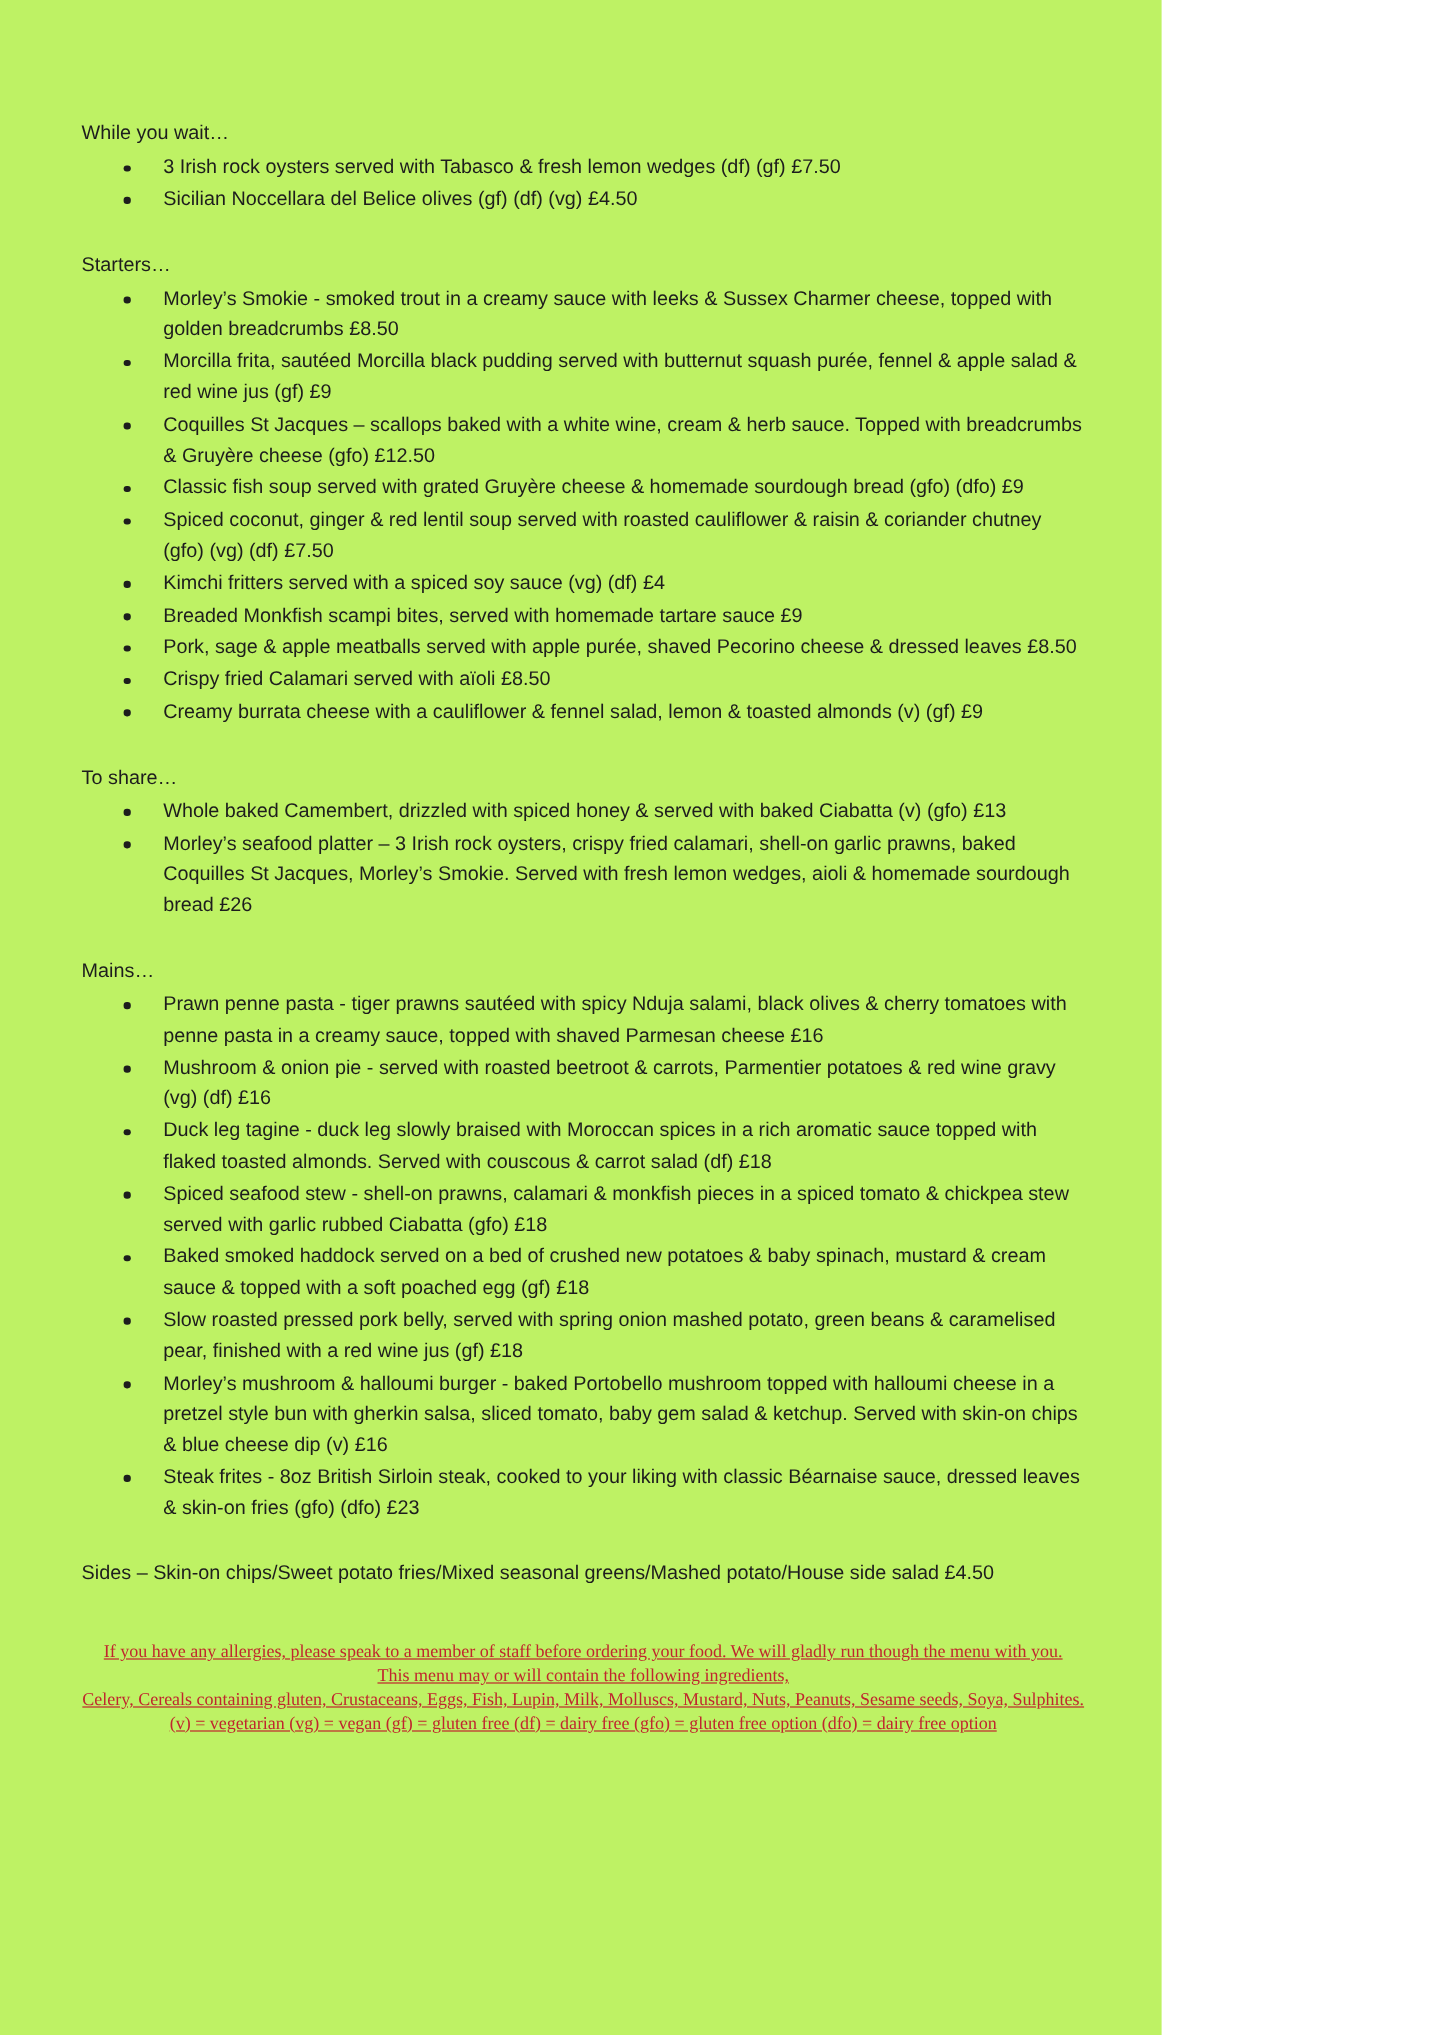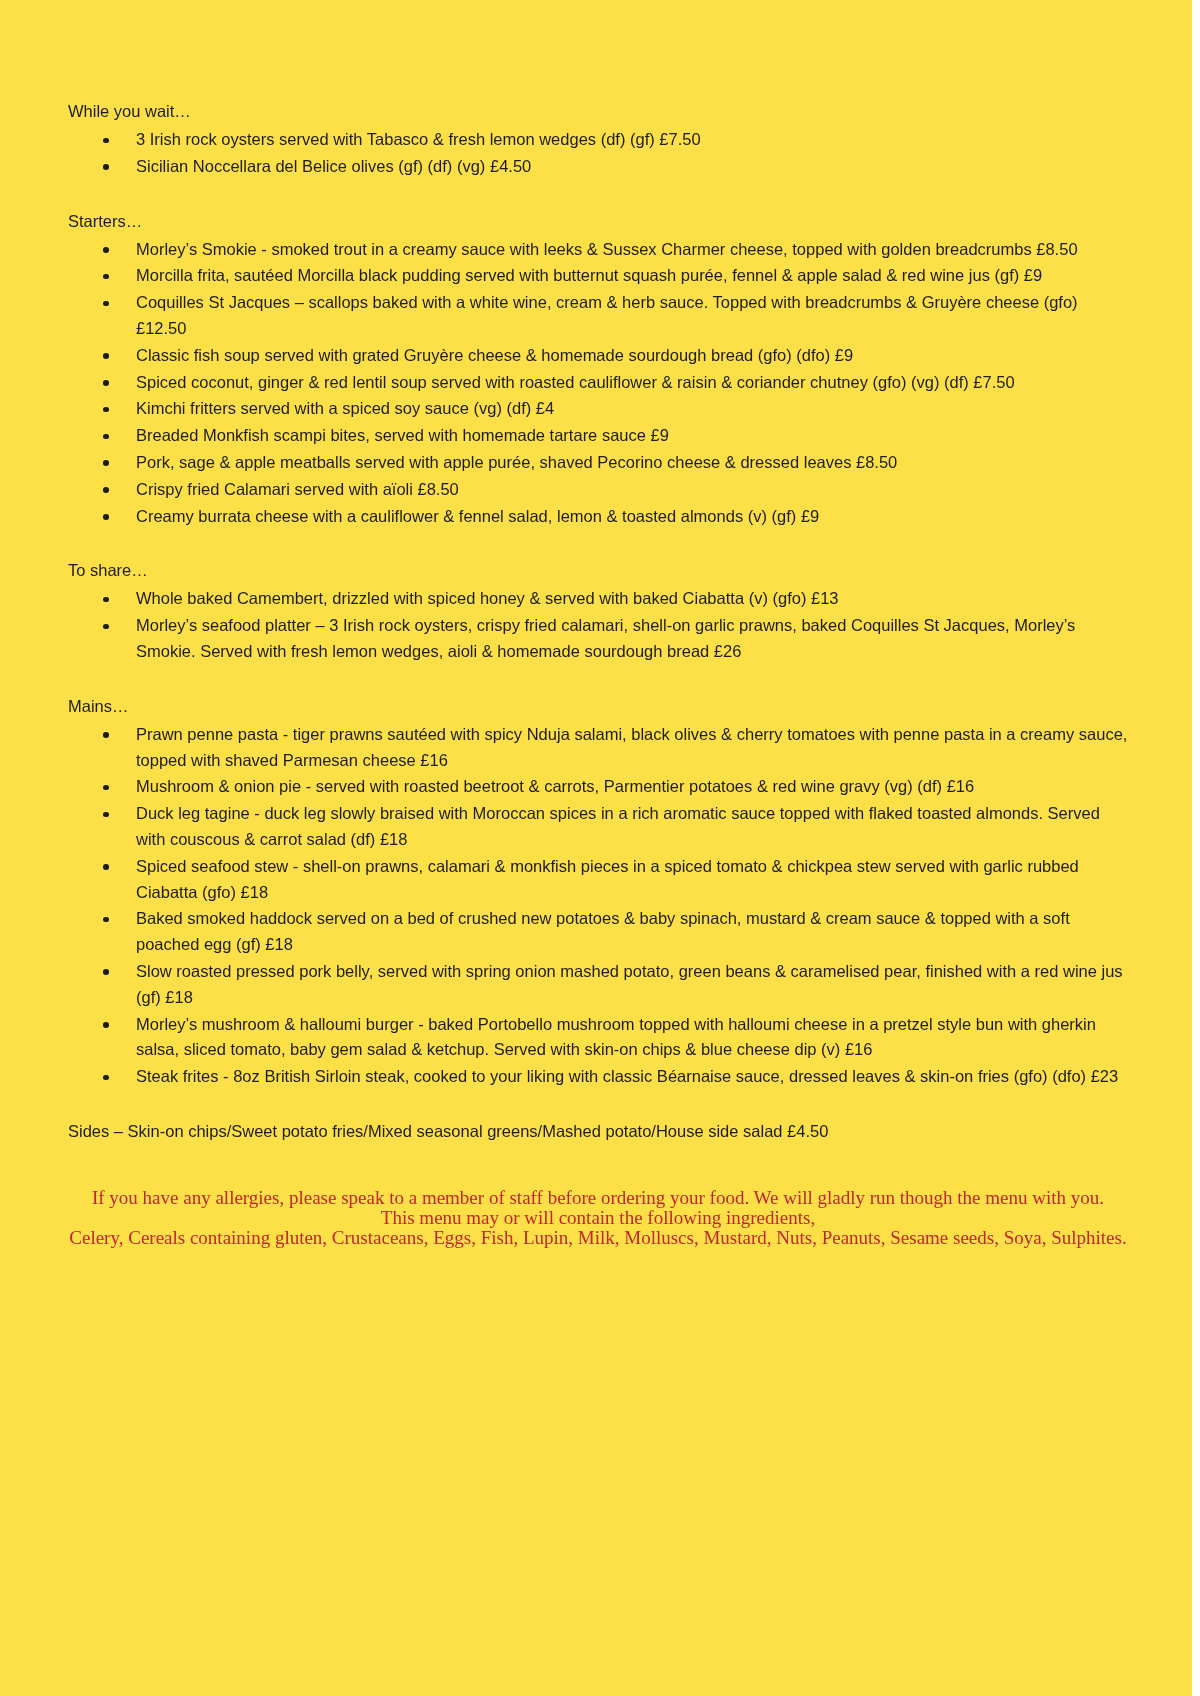--- a/index.html
+++ b/index.html
@@ -1,20 +1,20 @@
 <!DOCTYPE html>
 <html><head>
 <meta charset="utf-8">
 <style>
   html, body { margin: 0; padding: 0; background: #ffffff; }
   .page {
     position: relative;
-    width: 1192px;
+    width: 968px;
     height: 1696px;
-    background: #fde047;
+    background: #bef264;
     box-sizing: border-box;
     padding: 98px 64px 12px 68px;
     font-family: "Liberation Sans", "DejaVu Sans", sans-serif;
     font-size: 16.5px;
     line-height: 26px;
     color: #1d1d1d;
     overflow: hidden;
   }
   .section { margin: 0; }
   .section + .section { margin-top: 28px; }
@@ -46,22 +46,23 @@
     background: #1d1d1d;
   }
   .sides-line {
     margin-top: 28px;
     line-height: 26px;
   }
   .footer {
     margin-top: 44px;
     text-align: center;
     font-family: "Liberation Serif", "DejaVu Serif", serif;
-    font-size: 19px;
+    font-size: 15px;
     line-height: 19.8px;
+    text-decoration: underline;
   }
   .footer p { margin: 0; }
 </style>
 </head>
 <body>
 
 <div class="page">
 
   <div class="section">
     <h2 class="section-heading">While you wait…</h2>
@@ -108,15 +109,16 @@
       <li>Steak frites - 8oz British Sirloin steak, cooked to your liking with classic Béarnaise sauce, dressed leaves &amp; skin-on fries (gfo) (dfo) £23</li>
     </ul>
   </div>
 
   <p class="sides-line">Sides – Skin-on chips/Sweet potato fries/Mixed seasonal greens/Mashed potato/House side salad £4.50</p>
 
   <div class="footer" style="color: rgb(192, 38, 46);">
     <p>If you have any allergies, please speak to a member of staff before ordering your food. We will gladly run though the menu with you.</p>
     <p>This menu may or will contain the following ingredients,</p>
     <p>Celery, Cereals containing gluten, Crustaceans, Eggs, Fish, Lupin, Milk, Molluscs, Mustard, Nuts, Peanuts, Sesame seeds, Soya, Sulphites.</p>
+    <p>(v) = vegetarian (vg) = vegan (gf) = gluten free (df) = dairy free (gfo) = gluten free option (dfo) = dairy free option</p>
   </div>
 
 </div>
 
 </body></html>

